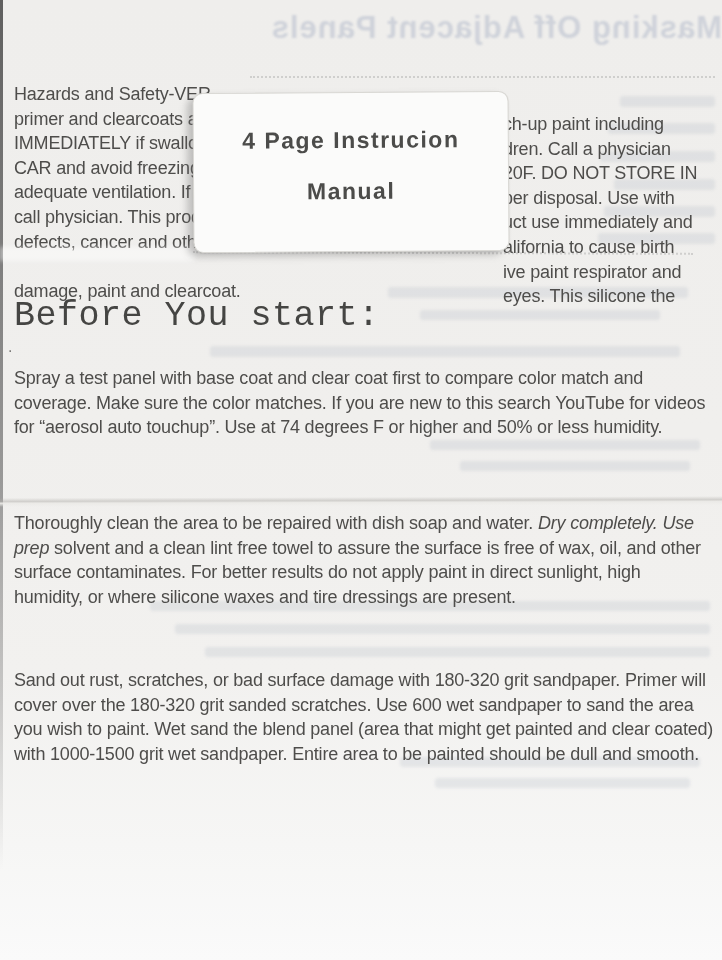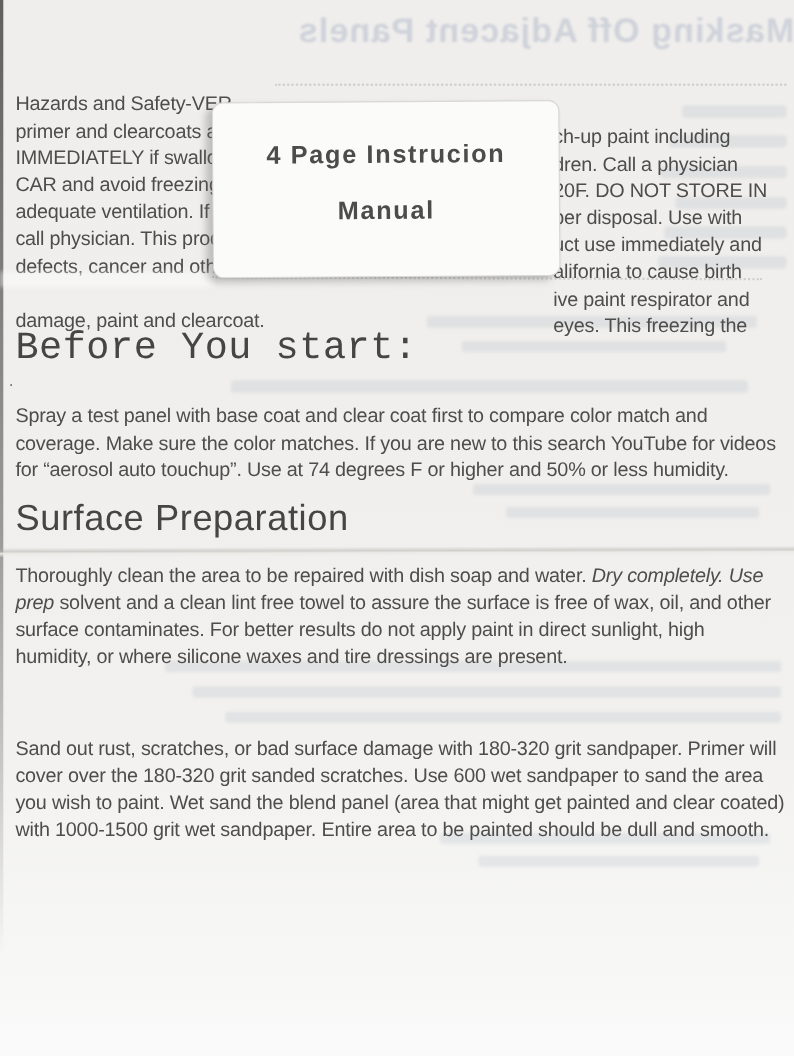--- a/index.html
+++ b/index.html
@@ -96,36 +96,35 @@
 
 
   <div class="warn-para">
     <div class="wline"><span>Hazards and Safety-VER</span><span class="frag-right">ch-up paint including</span></div>
     <div class="wline"><span>primer and clearcoats ar</span><span class="frag-right">dren. Call a physician</span></div>
     <div class="wline"><span>IMMEDIATELY if swallow</span><span class="frag-right">20F. DO NOT STORE IN</span></div>
     <div class="wline"><span>CAR and avoid freezing.</span><span class="frag-right">per disposal. Use with</span></div>
     <div class="wline"><span>adequate ventilation. If</span><span class="frag-right">uct use immediately and</span></div>
     <div class="wline"><span>call physician. This produ</span><span class="frag-right">alifornia to cause birth</span></div>
     <div class="wline"><span>defects, cancer and othe</span><span class="frag-right">ive paint respirator and</span></div>
-    <div class="wline"><span class="frag-right">eyes. This freezing the</span></div>
+    <div class="wline"><span class="frag-right">eyes. This silicone the</span></div>
     <div class="wl-last">damage, paint and clearcoat.</div>
   </div>
 
   <div class="strip-highlight"></div>
   <div class="tear tear-top"></div>
   <div class="tear tear-bottom"></div>
 
   <div class="sticker">
     <div class="sticker-line1">4 Page Instrucion</div>
     <div class="sticker-line2">Manual</div>
   </div>
 
   <h1 class="heading" style="top:296px;font-size:35px;font-family:Liberation Mono, monospace;">Before You start:</h1>
   <div class="stray-dot">.</div>
   <p class="bodytext" style="top:366px;">Spray a test panel with base coat and clear coat first to compare color match and coverage. Make sure the color matches.  If you are new to this search YouTube for videos for “aerosol auto touchup”.  Use at 74 degrees F or higher and 50% or less humidity.</p>
 
-  <h1 class="heading" style="top:452px;font-size:33px;">Surface Preparation</h1>
   <div class="seam"></div>
   <p class="bodytext" style="top:511px;"><span>Thoroughly clean the area to be repaired with dish soap and water.  </span><span class="italic">Dry completely. Use prep</span><span> solvent and a clean lint free towel to assure the surface is free of wax, oil, and other surface contaminates. For better results do not apply paint in direct sunlight, high humidity, or where silicone waxes and tire dressings are present.</span></p>
 
   <p class="bodytext" style="top:668px;">Sand out rust, scratches, or bad surface damage with 180-320 grit sandpaper. Primer will cover over the 180-320 grit sanded scratches. Use 600 wet sandpaper to sand the area you wish to paint. Wet sand the blend panel (area that might get painted and clear coated) with 1000-1500 grit wet sandpaper. Entire area to be painted should be dull and smooth.</p>
 
 </div>
 
 </body></html>

